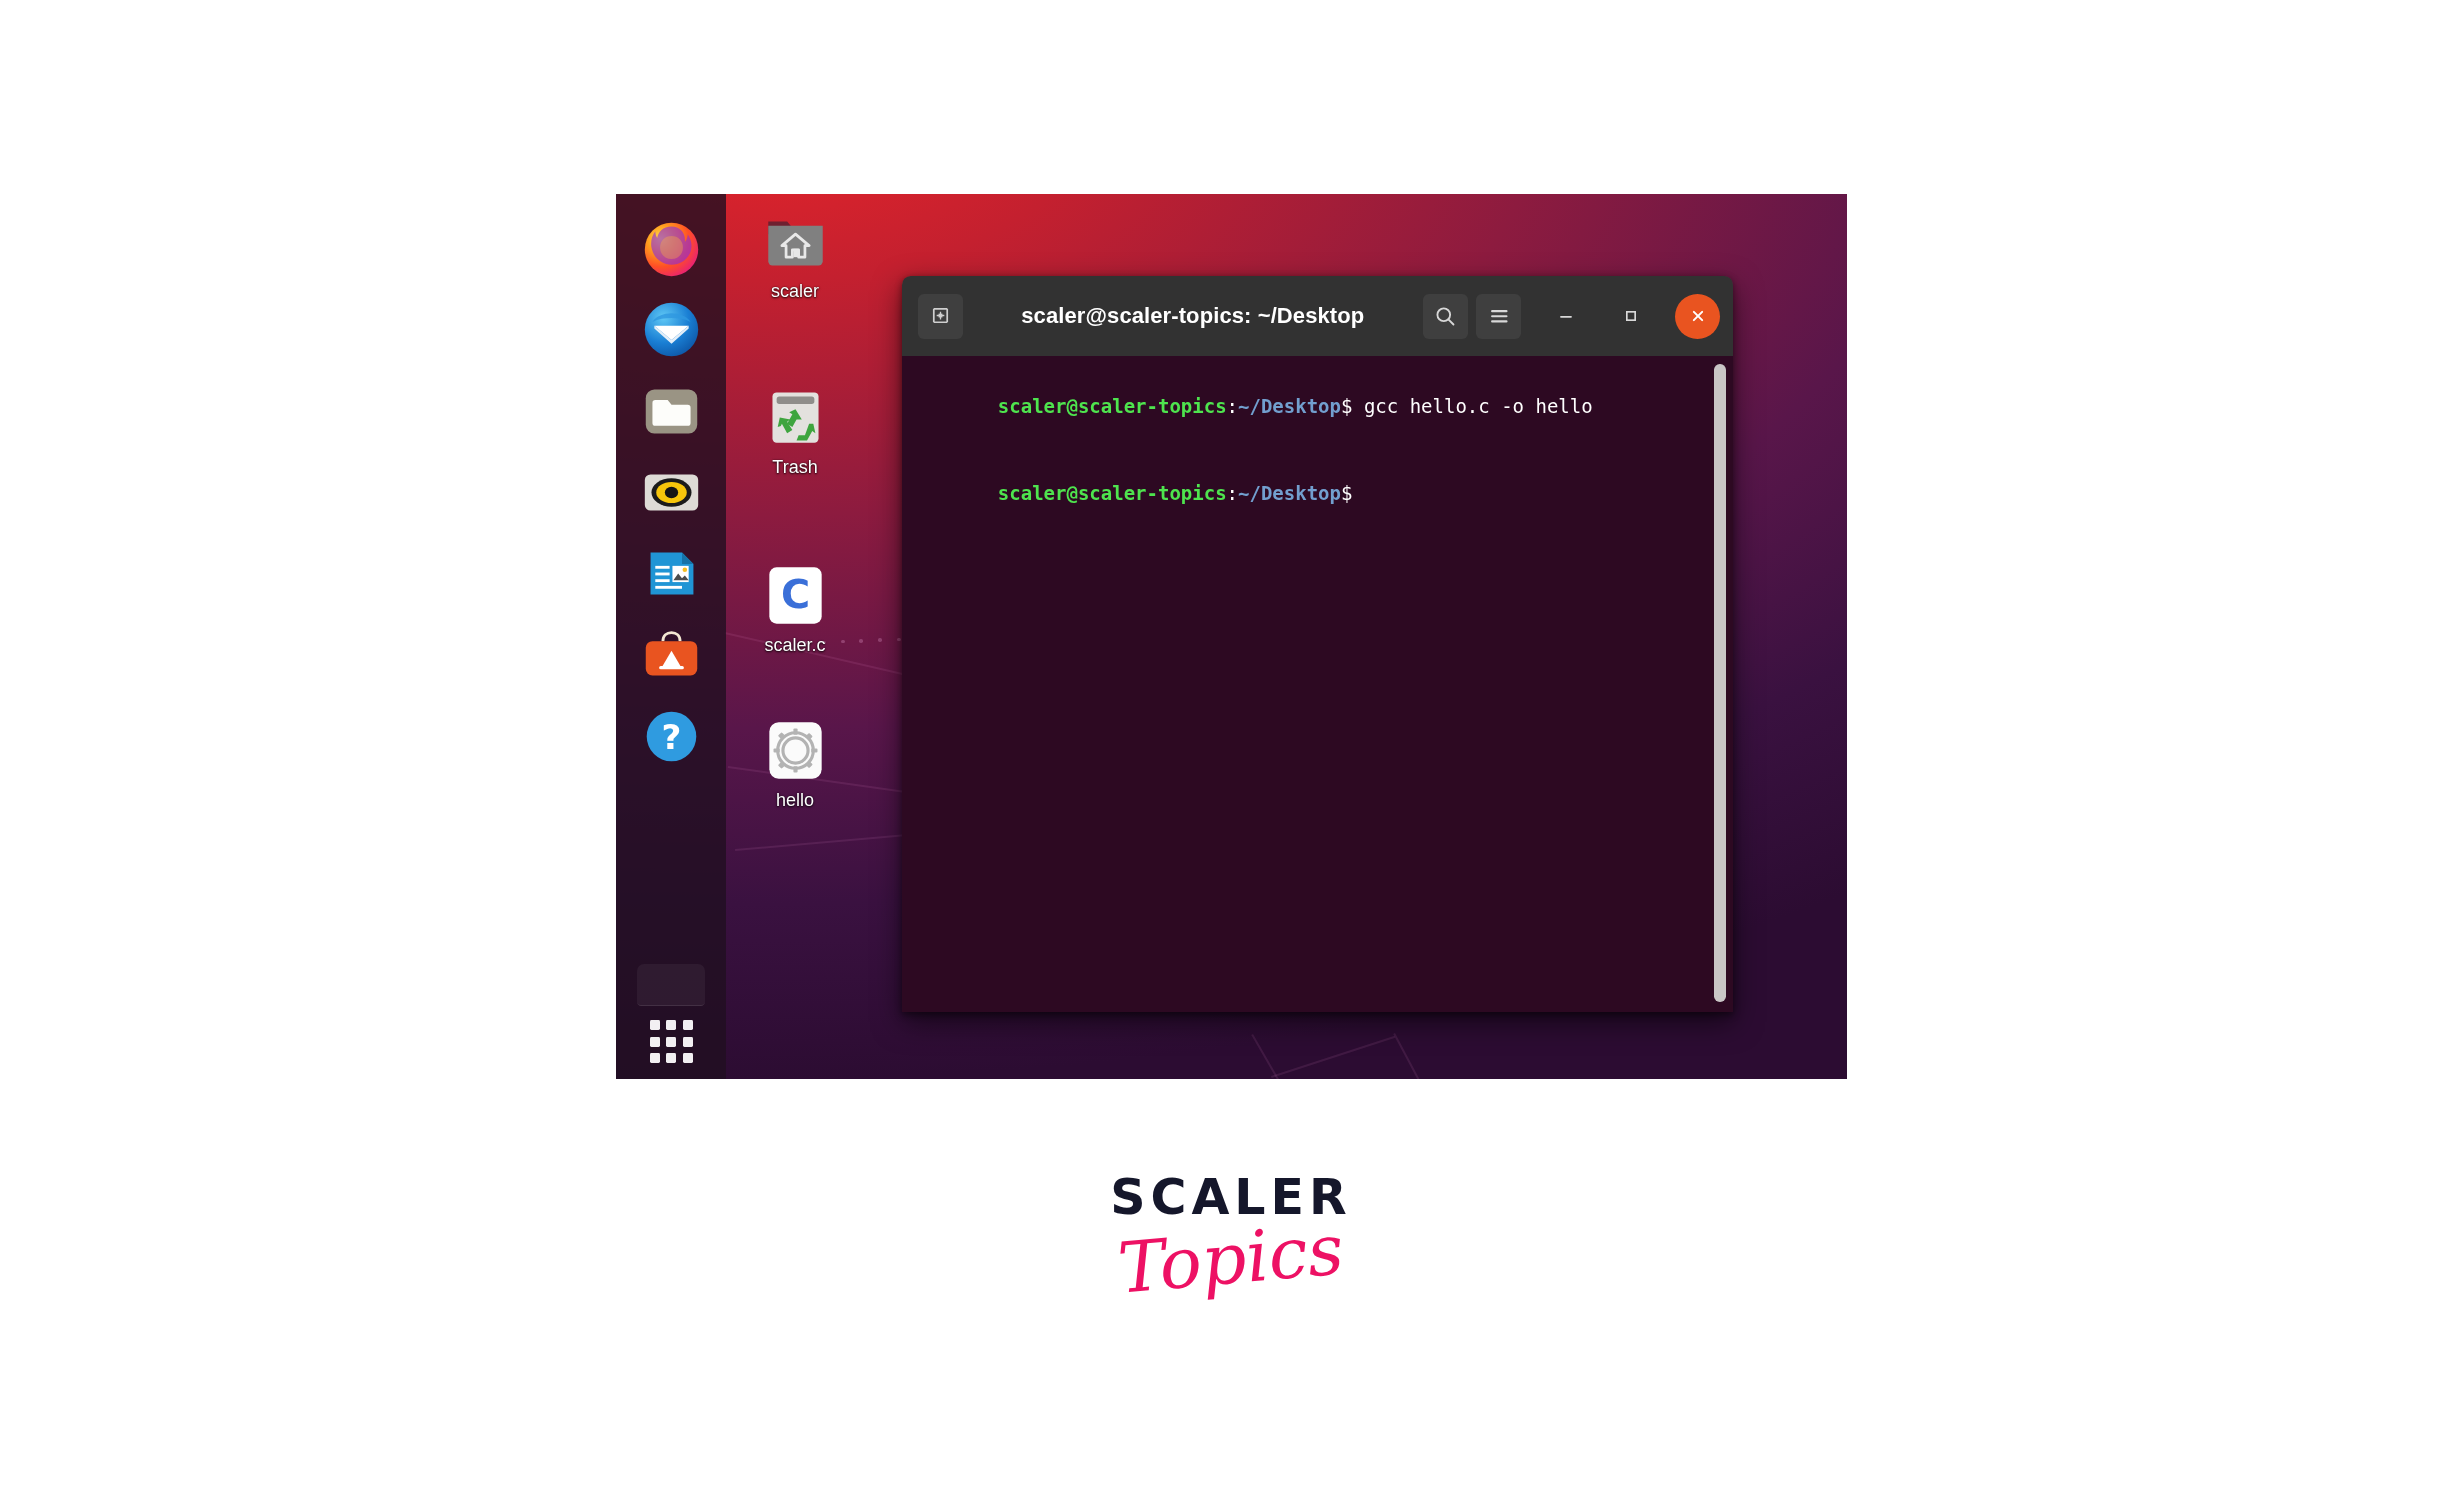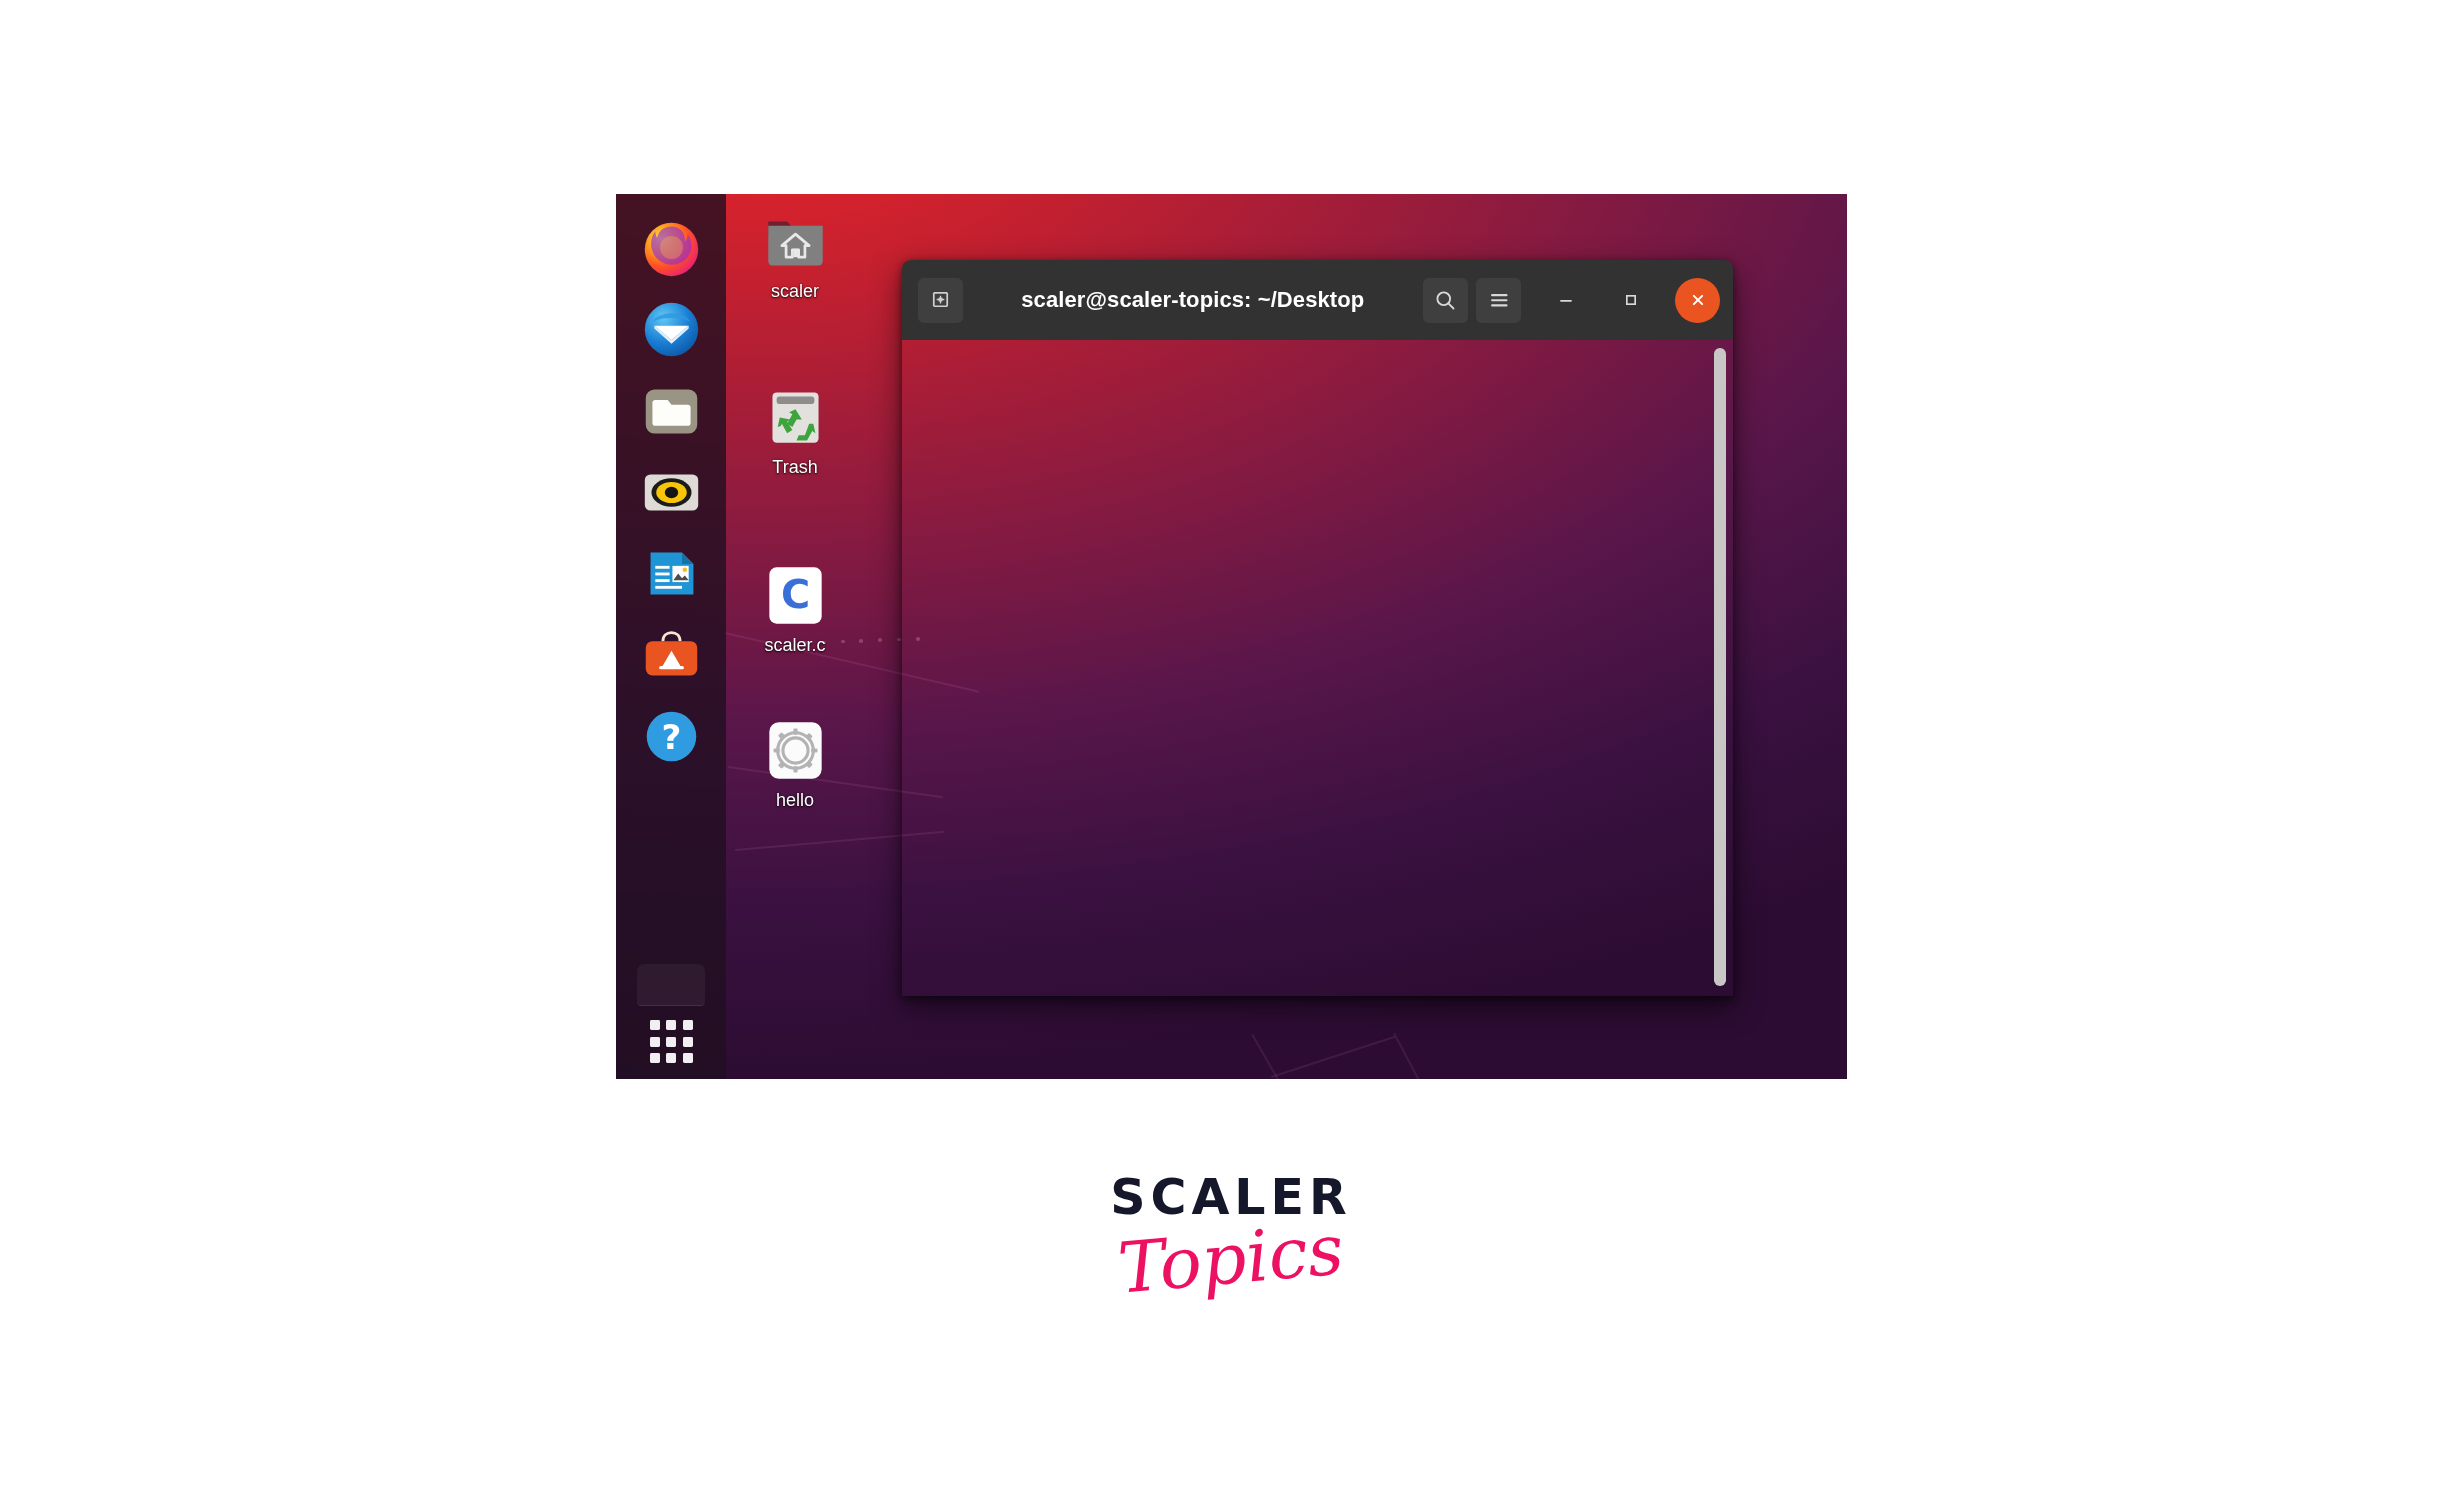--- a/index.html
+++ b/index.html
@@ -126,21 +126,21 @@
     font-size: 18px;
     line-height: 1;
     text-shadow: 0 0.7px 2.2px rgba(0,0,0,.85), 0 0 1.4px rgba(0,0,0,.7);
     white-space: nowrap;
   }
 
   
   #terminal {
     position: absolute;
     left: 286px;
-    top: 66px;
+    top: 82px;
     width: 831px;
     height: 736px;
     border-radius: 8.7px 8.7px 0 0;
     box-shadow: 0 10px 29px rgba(0,0,0,.55), 0 2.2px 7.2px rgba(0,0,0,.45);
     overflow: hidden;
     z-index: 15;
   }
   #term-header {
     height: 80px;
     background: #323232;
@@ -461,20 +461,28 @@
         </div>
 
         <div class="wbtn" id="btn-close" style="margin-left:13px;">
           <svg width="20" height="20" viewBox="0 0 24 24">
             <path d="M7 7l10 10M17 7L7 17" stroke="#ffffff" stroke-width="2.4" stroke-linecap="round"></path>
           </svg>
         </div>
       </div>
     </div>
 
+    <div id="term-body">
+      <div class="tline">
+        <span class="c-user">scaler@scaler-topics</span><span class="c-colon">:</span><span class="c-path">~/Desktop</span><span class="c-dollar">$</span><span class="c-cmd"> gcc hello.c -o hello</span>
+      </div>
+      <div class="tline">
+        <span class="c-user">scaler@scaler-topics</span><span class="c-colon">:</span><span class="c-path">~/Desktop</span><span class="c-dollar">$</span><span class="c-cmd"></span>
+      </div>
+    </div>
 
     <div id="term-scroll"></div>
   </div>
 
 </div>
 
 <div id="brand">
   <div id="brand-scaler">SCALER</div>
   <div id="brand-topics">Topics</div>
 </div>

